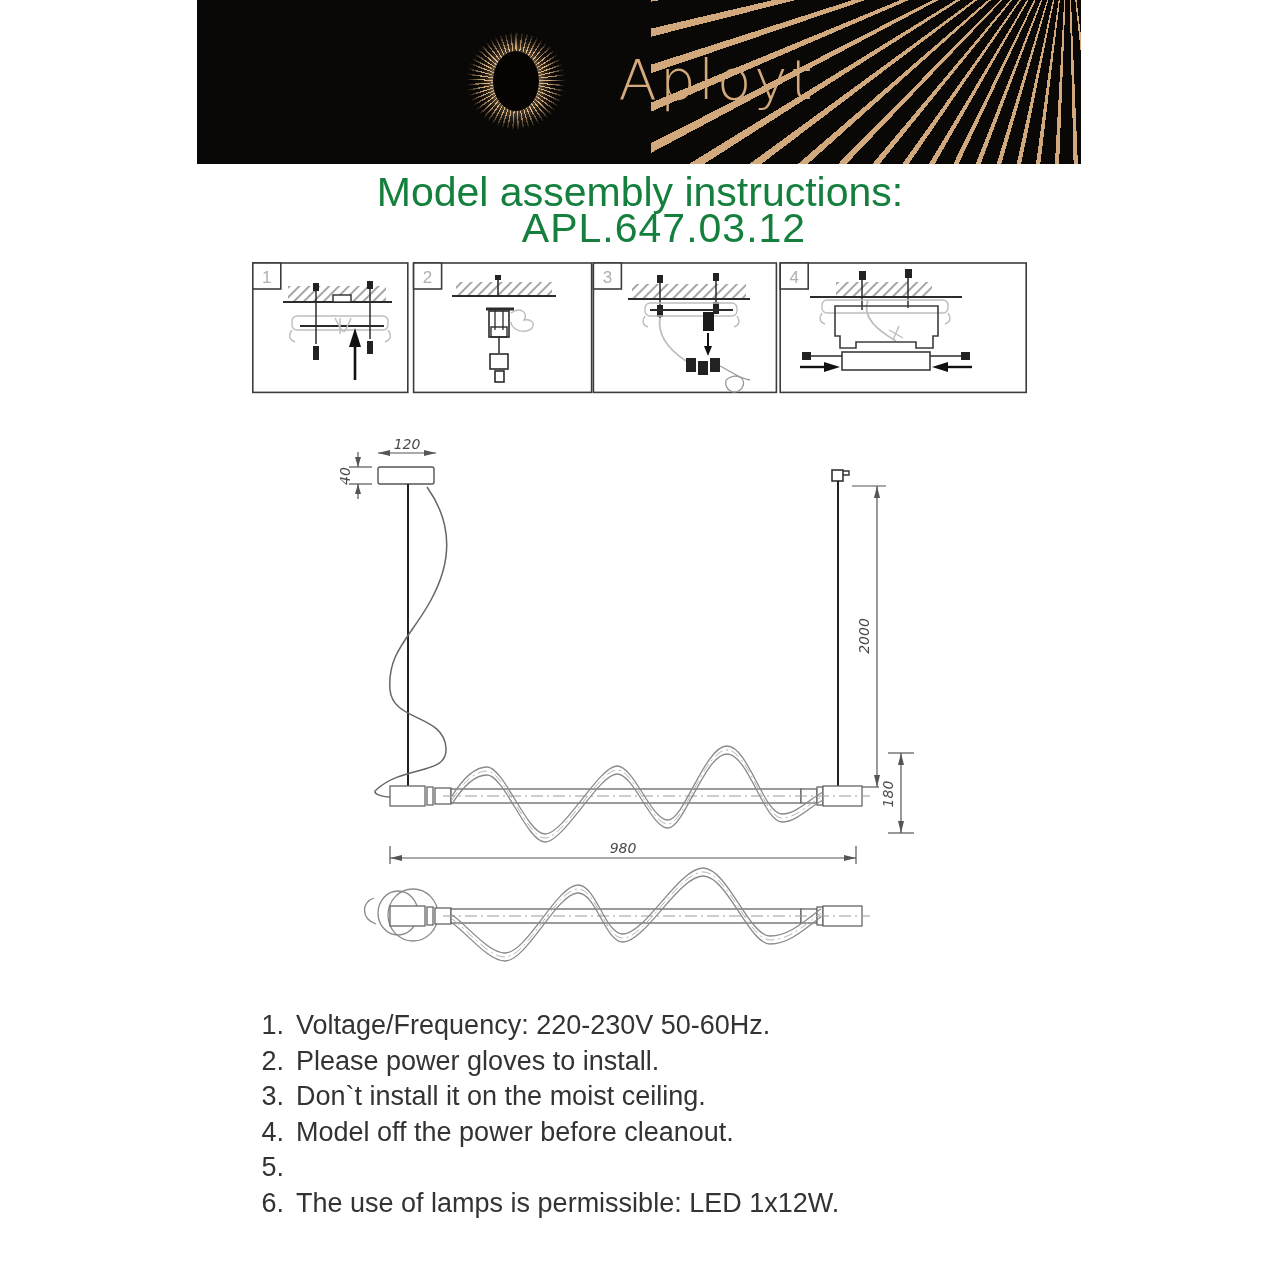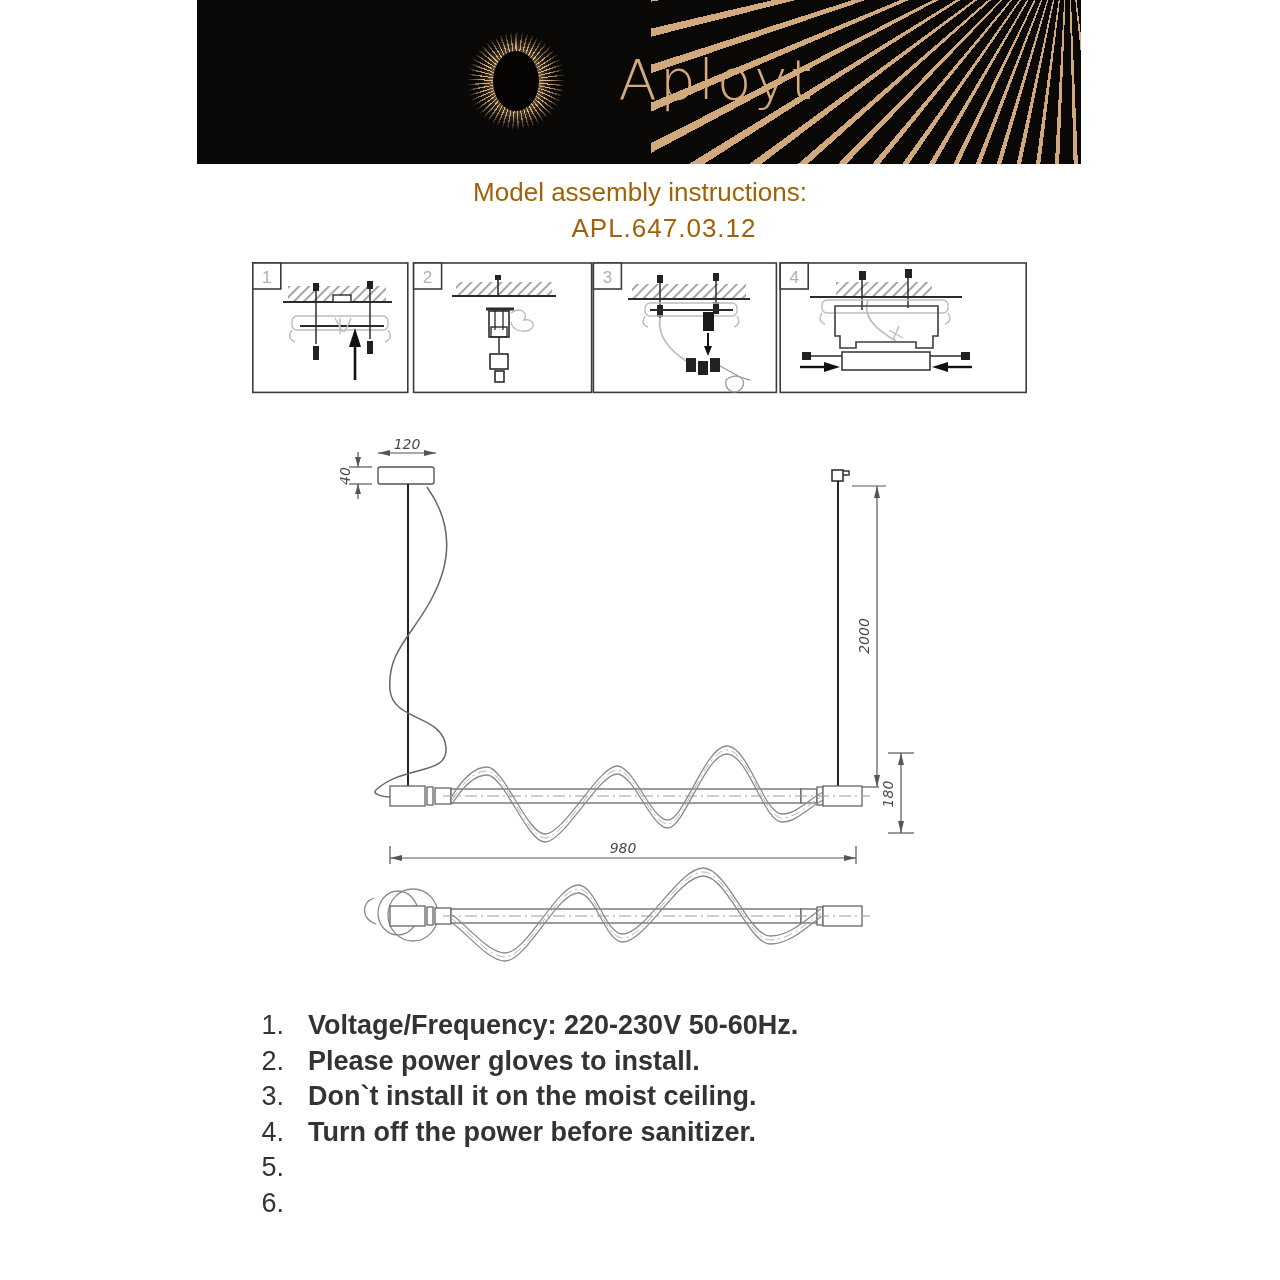--- a/index.html
+++ b/index.html
@@ -15,31 +15,31 @@
   .logo-burst::before{content:"";position:absolute;left:50%;top:50%;width:46px;height:60px;
       transform:translate(-50%,-50%);background:#050403;border-radius:50%;
       box-shadow:0 0 14px 4px rgba(226,186,134,.55);}
   .brand{position:absolute;left:400px;top:42px;width:240px;text-align:center;
       font-family:"DejaVu Sans",sans-serif;font-weight:200;font-size:56px;line-height:76px;
       color:#d4aa7c;letter-spacing:3px;}
   .rays{position:absolute;right:0;top:0;width:430px;height:164px;
       background:repeating-conic-gradient(from 150deg at 97% -42%, #d2a97d 0deg 1.05deg, rgba(10,8,6,0) 1.05deg 4.6deg);}
   
   .title{position:absolute;left:0;top:174px;width:1280px;text-align:center;
-      font-size:26px;line-height:36px;color:#a16207;}
+      font-size:41px;line-height:36px;color:#15803d;}
   .title .model{letter-spacing:1px;margin-left:48px;}
   
   .steps-svg{position:absolute;left:250px;top:260px;}
   .main-svg{position:absolute;left:330px;top:430px;}
   
   .notes{position:absolute;left:232px;top:1008px;width:860px;list-style:none;margin:0;padding:0;
       font-size:27px;line-height:35.5px;color:#333333;}
   .notes li{display:flex;}
   .note-num{width:52px;text-align:right;flex:0 0 52px;}
-  .note-text{margin-left:24px;font-weight:bold;}
+  .note-text{margin-left:12px;}
 </style>
 </head>
 <body>
 
 <div class="page">
 
   <div class="banner">
     <div class="logo-burst"></div>
     <div class="brand">Aployt</div>
     <div class="rays"></div>
@@ -257,23 +257,24 @@
     <li>
       <span class="note-num">2.</span>
       <span class="note-text">Please power gloves to install.</span>
     </li>
     <li>
       <span class="note-num">3.</span>
       <span class="note-text">Don`t install it on the moist ceiling.</span>
     </li>
     <li>
       <span class="note-num">4.</span>
-      <span class="note-text">Turn off the power before sanitizer.</span>
+      <span class="note-text">Model off the power before cleanout.</span>
     </li>
     <li>
       <span class="note-num">5.</span>
     </li>
     <li>
       <span class="note-num">6.</span>
+      <span class="note-text">The use of lamps is permissible: LED 1x12W.</span>
     </li>
   </ol>
 
 </div>
 
 </body></html>

